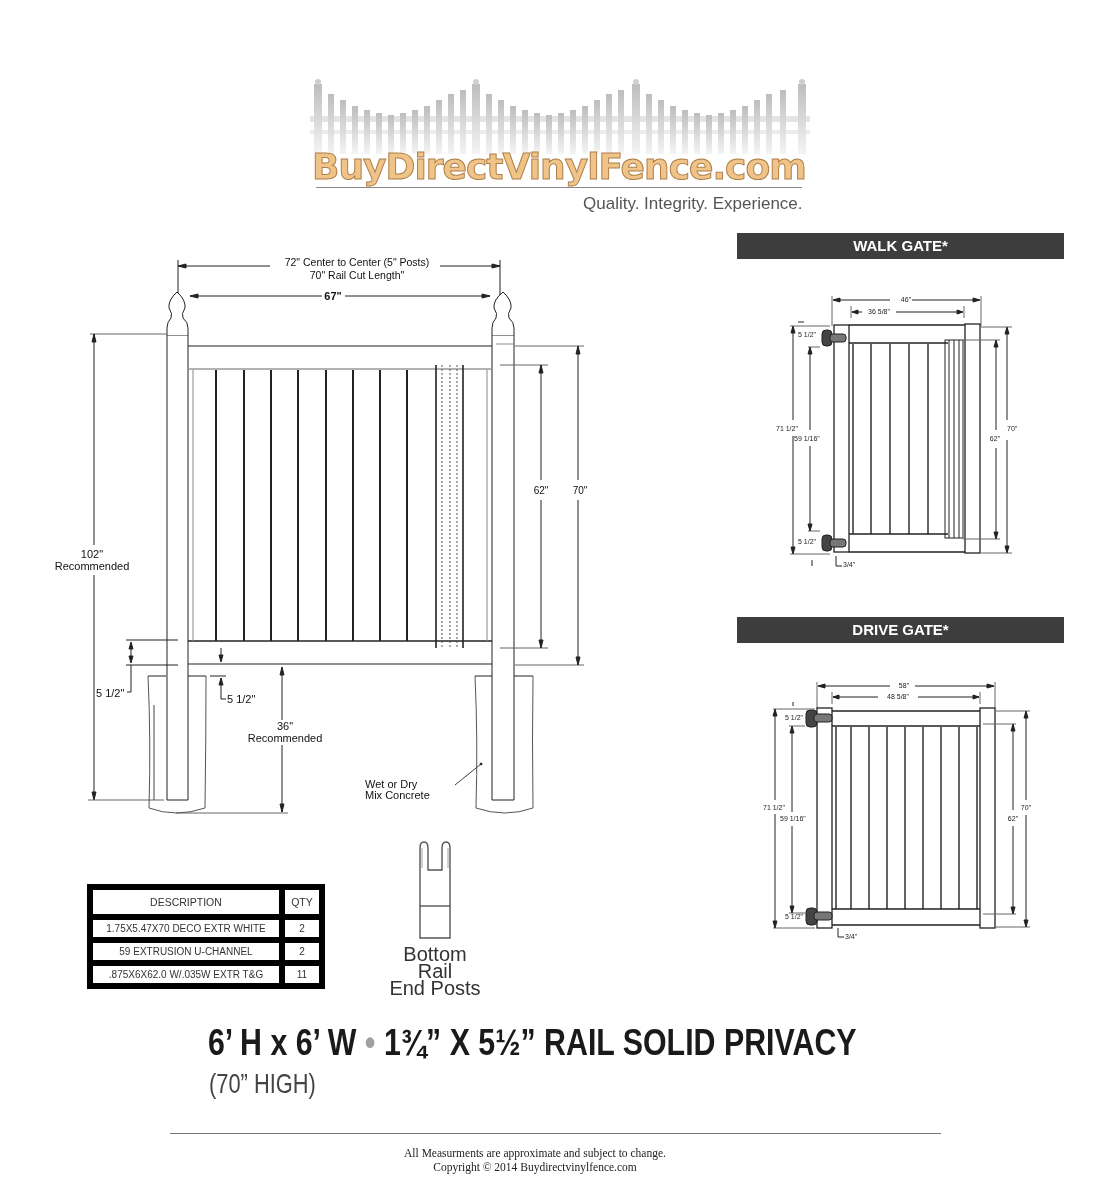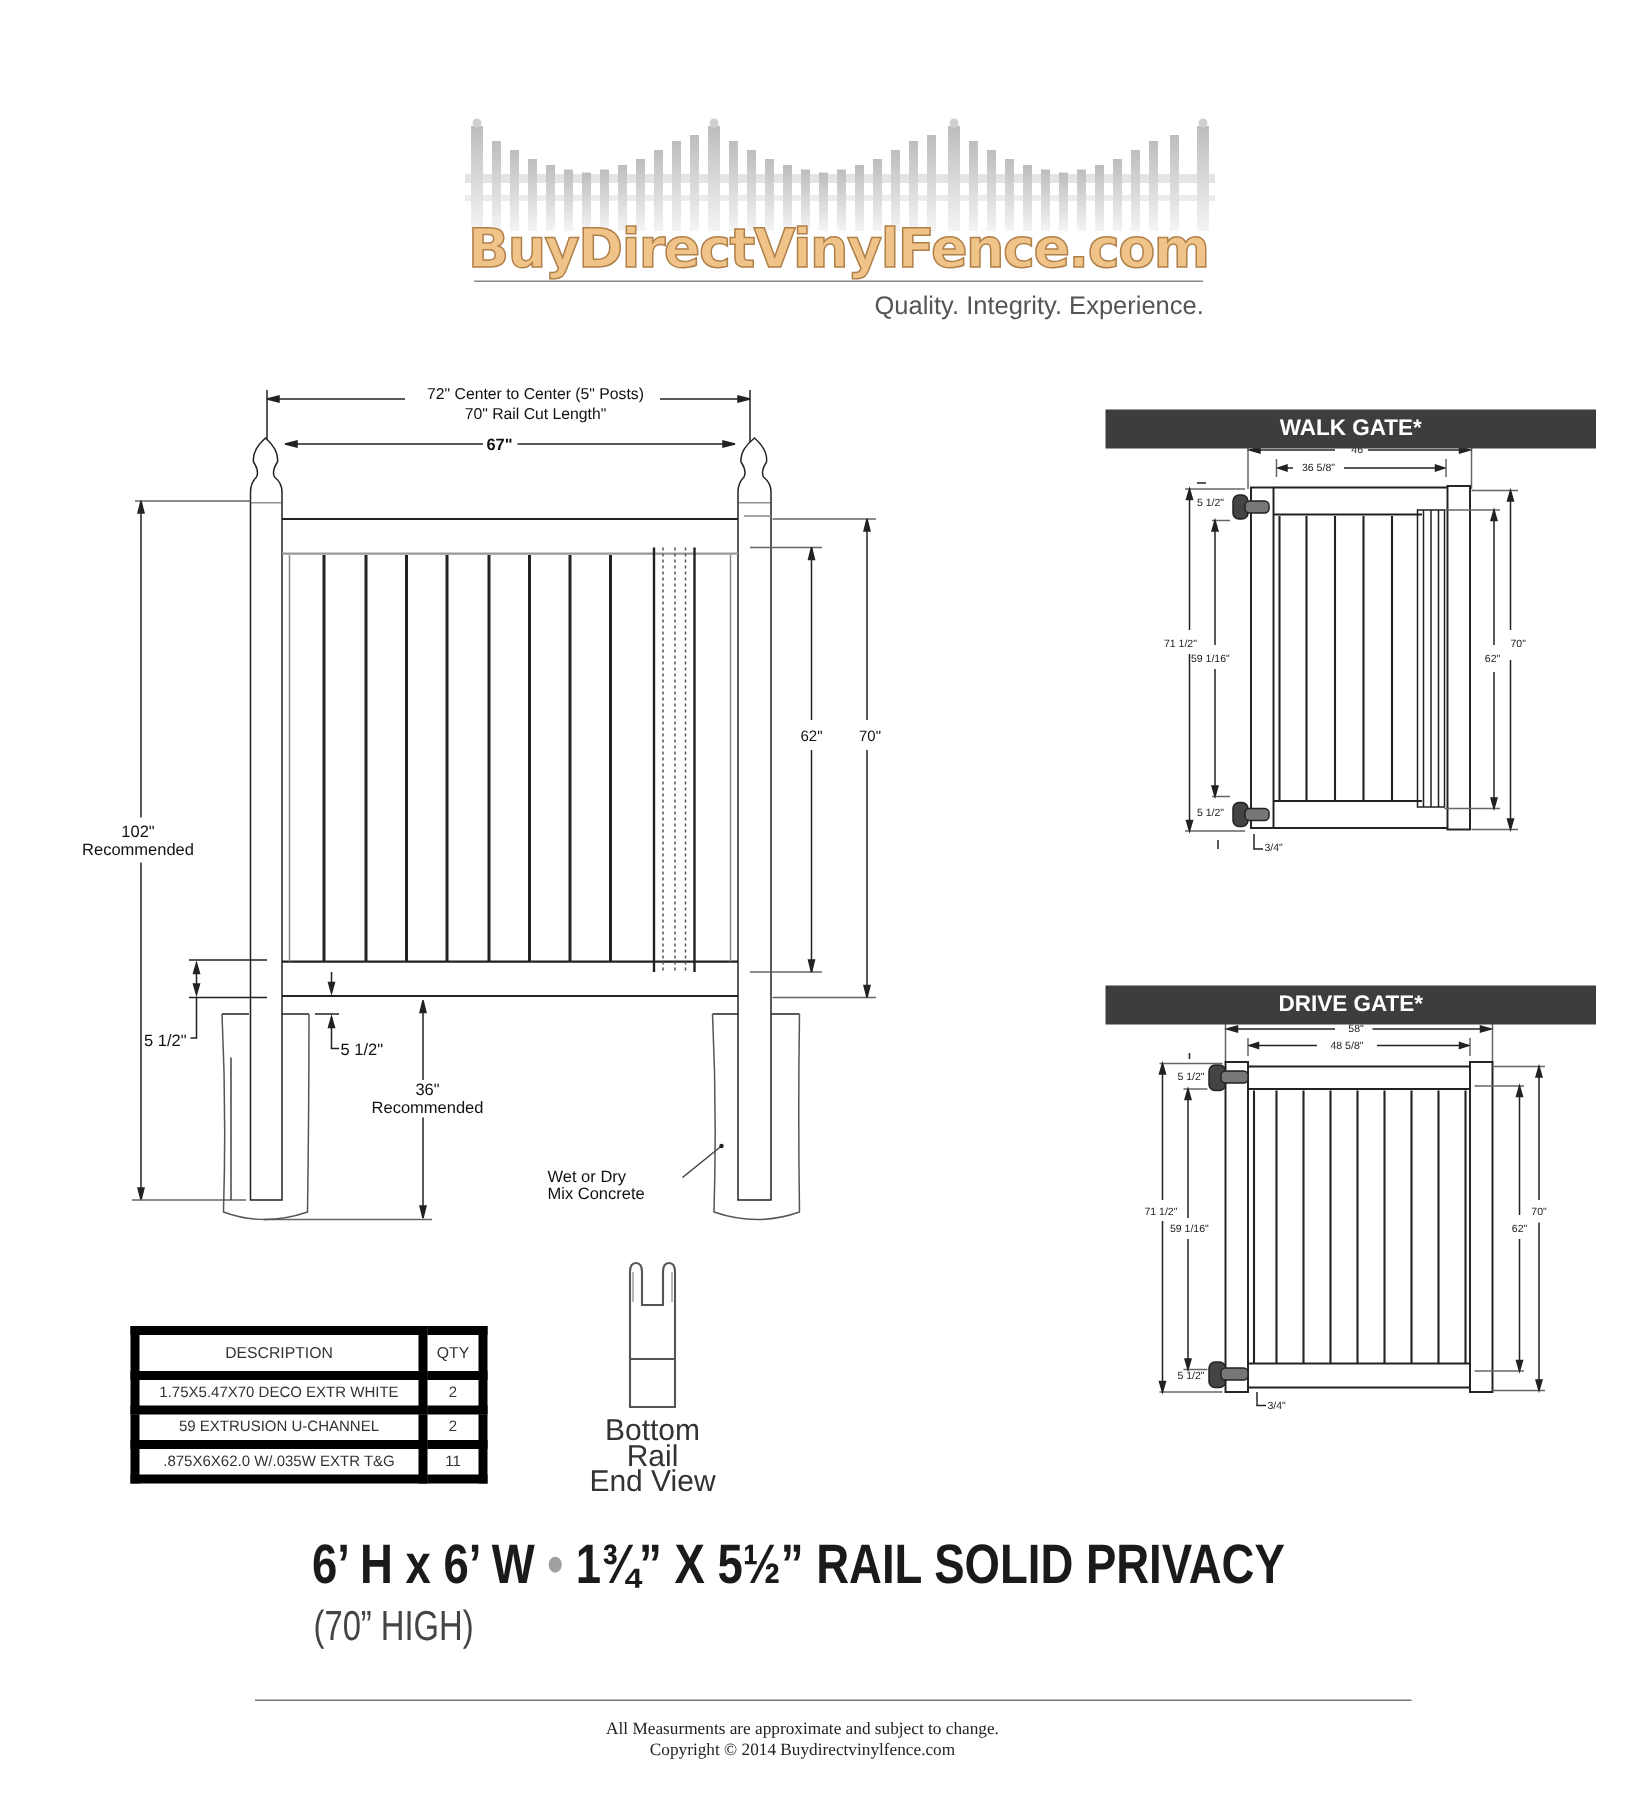--- a/index.html
+++ b/index.html
@@ -3,21 +3,21 @@
 <meta charset="utf-8">
 <style>
   html, body { margin: 0; padding: 0; background: #ffffff; }
   body { width: 1099px; height: 1200px; position: relative; overflow: hidden; font-family: "Liberation Sans", sans-serif; color: #111; }
   .abs { position: absolute; }
   .logo-wrap { left: 310px; top: 78px; width: 500px; height: 140px; }
   .logo-text { left: 312px; top: 146px; font-family: "DejaVu Sans", sans-serif; font-weight: bold; font-size: 36px; letter-spacing: -1px;
     color: #f0c488; -webkit-text-stroke: 1px #b0804a; text-shadow: 0 1px 0 #fff; white-space: nowrap; }
   .logo-underline { left: 316px; top: 187px; width: 486px; height: 1px; background: #888; }
   .logo-tag { left: 583px; top: 194px; font-size: 17px; color: #555; white-space: nowrap; }
-  .gate-header { background: #3d3d3d; color: #fff; font-weight: bold; font-size: 15px; text-align: center; height: 26px; line-height: 26px; letter-spacing: 0; font-family: "Liberation Sans", sans-serif; transform-origin: center; margin-top: 40px; }
+  .gate-header { background: #3d3d3d; color: #fff; font-weight: bold; font-size: 15px; text-align: center; height: 26px; line-height: 26px; letter-spacing: 0; font-family: "Liberation Sans", sans-serif; transform-origin: center; }
   .walk-header { left: 737px; top: 233px; width: 327px; }
   .drive-header { left: 737px; top: 617px; width: 327px; }
   svg text { font-family: "Liberation Sans", sans-serif; }
   .parts-table { left: 87px; top: 884px; border-collapse: collapse; font-size: 10px; color: #333; }
   .parts-table td, .parts-table th { border: 6px solid #000000; text-align: center; font-weight: normal; padding: 0 4px; height: 17px; }
   .parts-table th { height: 24px; font-size: 10.5px; }
   .end-view-label { left: 385px; top: 946px; width: 100px; text-align: center; font-size: 20px; line-height: 17px; color: #333; }
   .title { left: 208px; top: 1022px; font-size: 37px; font-weight: bold; white-space: nowrap; transform: scaleX(0.82); transform-origin: left top; letter-spacing: 0; color: #1a1a1a; }
   .title .dot { color: #a0a0a0; }
   .subtitle { left: 209px; top: 1068px; font-size: 28px; color: #444; white-space: nowrap; transform: scaleX(0.78); transform-origin: left top; }
@@ -390,21 +390,21 @@
     </tr>
     <tr>
       <td>.875X6X62.0 W/.035W EXTR T&amp;G</td>
       <td>11</td>
     </tr>
   </tbody>
 </table>
 
 <div class="abs end-view-label">
   <div>Bottom Rail</div>
-  <div>End View</div>
+  <div>End Posts</div>
 </div>
 
 <div class="abs title">
   <span>6’ H x 6’ W</span>
   <span class="dot">•</span>
   <span>1¾” X 5½” RAIL SOLID PRIVACY</span>
 </div>
 <div class="abs subtitle">(70” HIGH)</div>
 
 <div class="abs footer-rule"></div>

